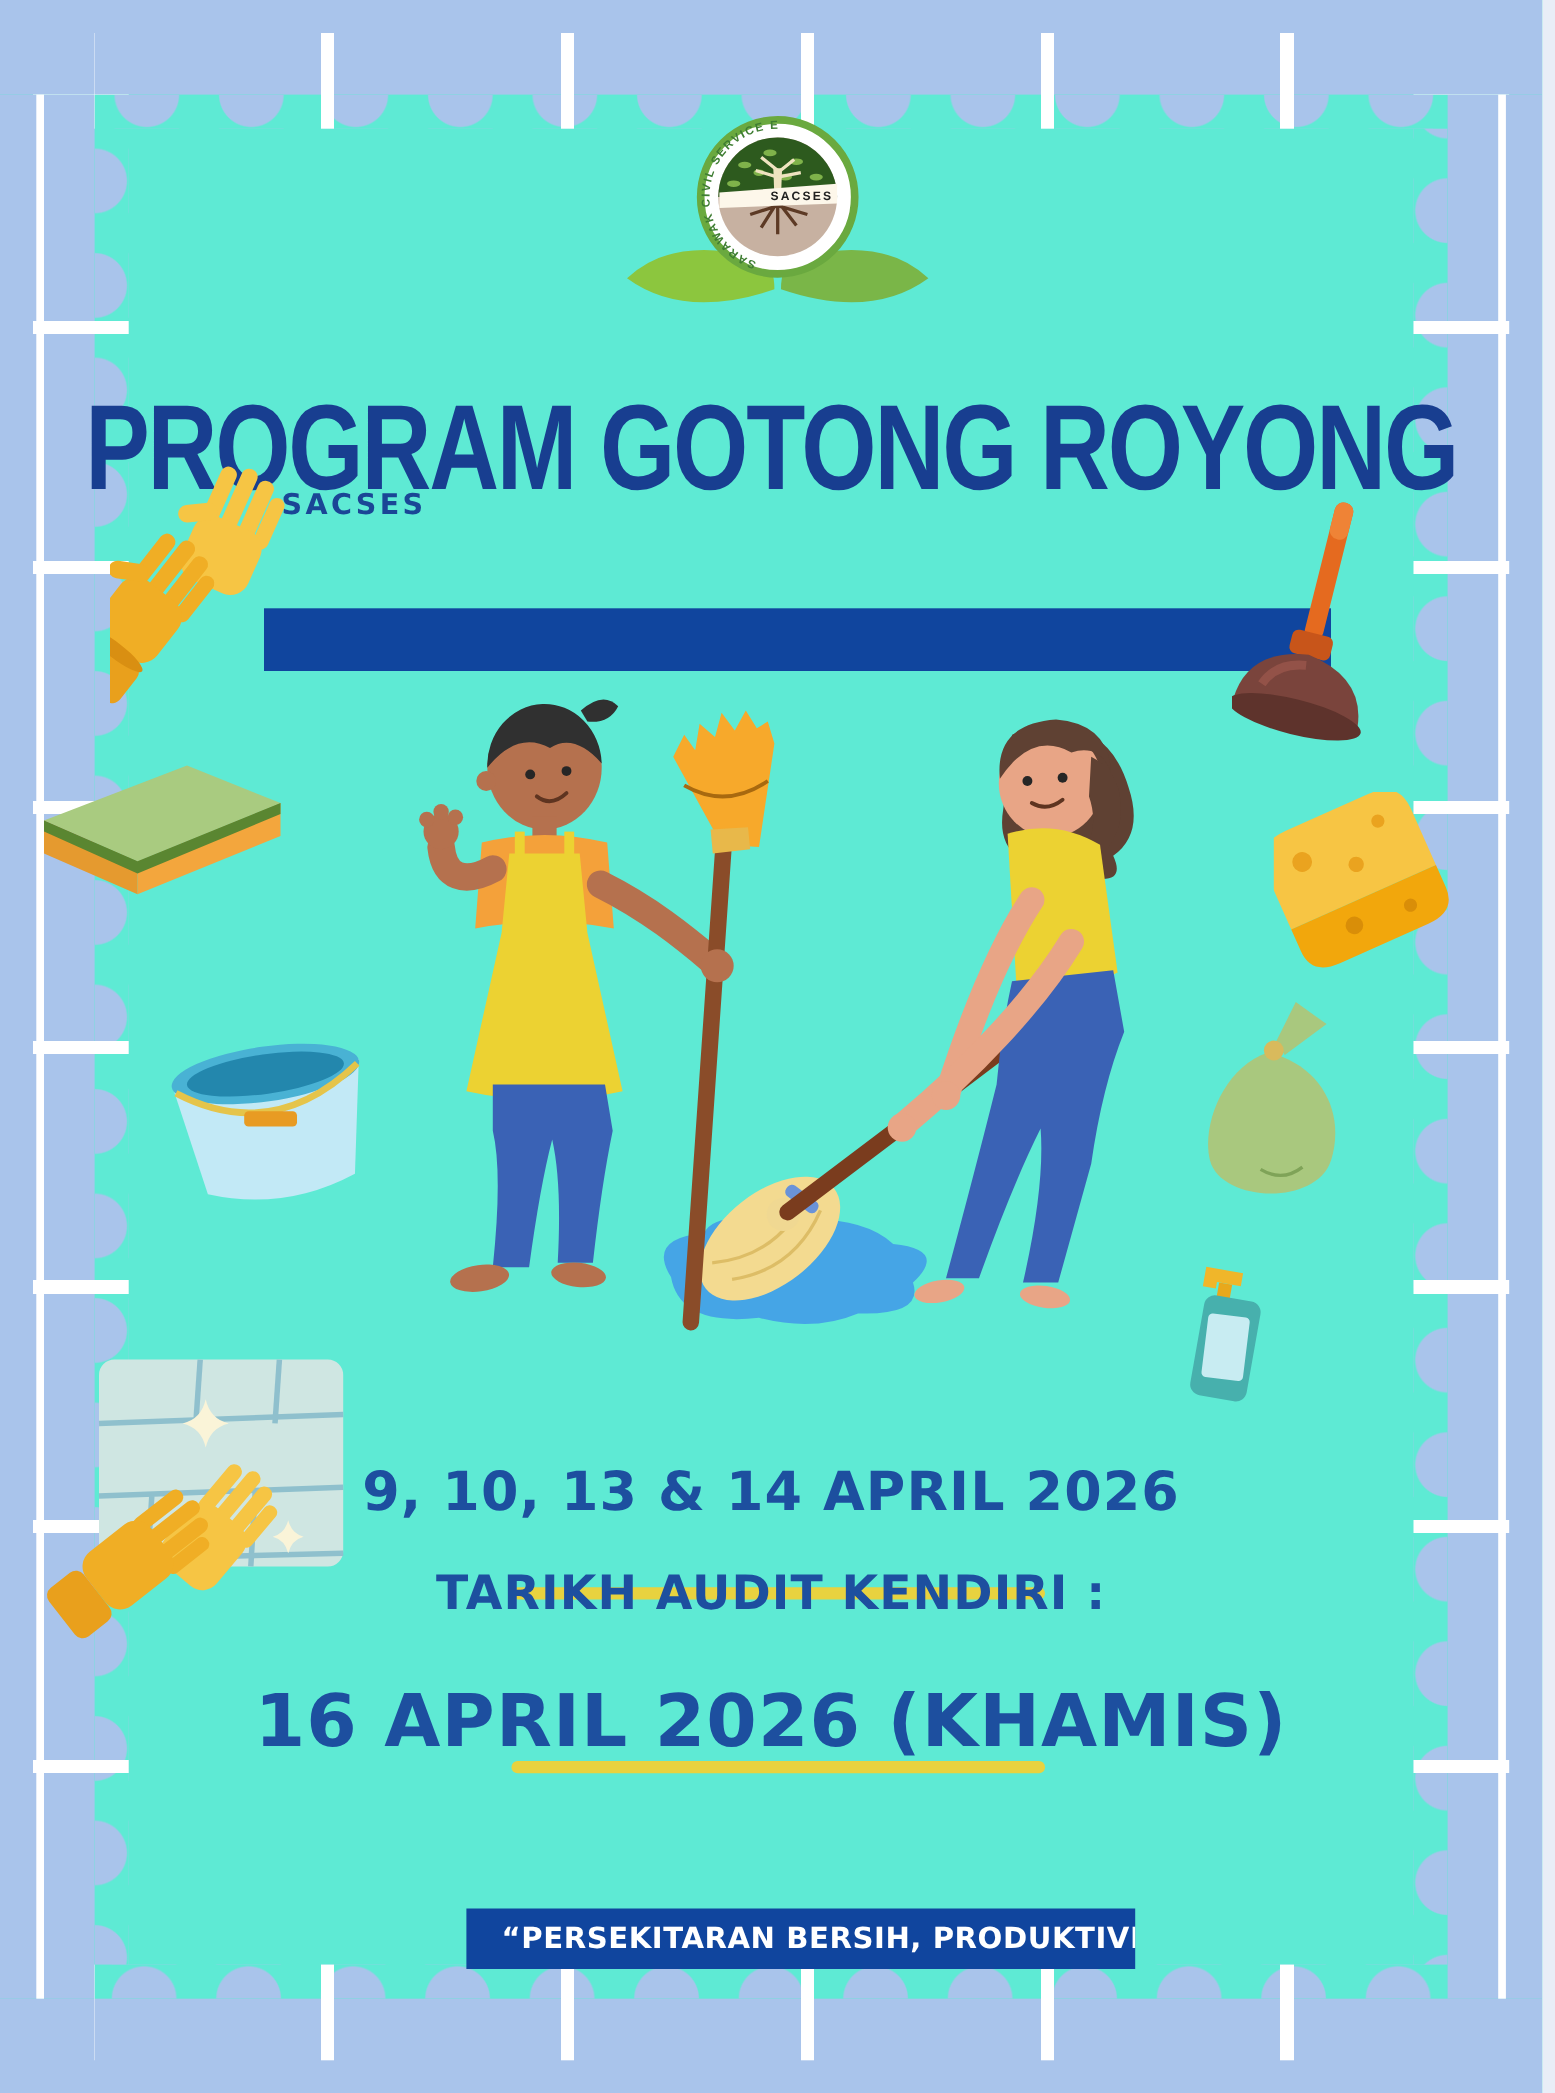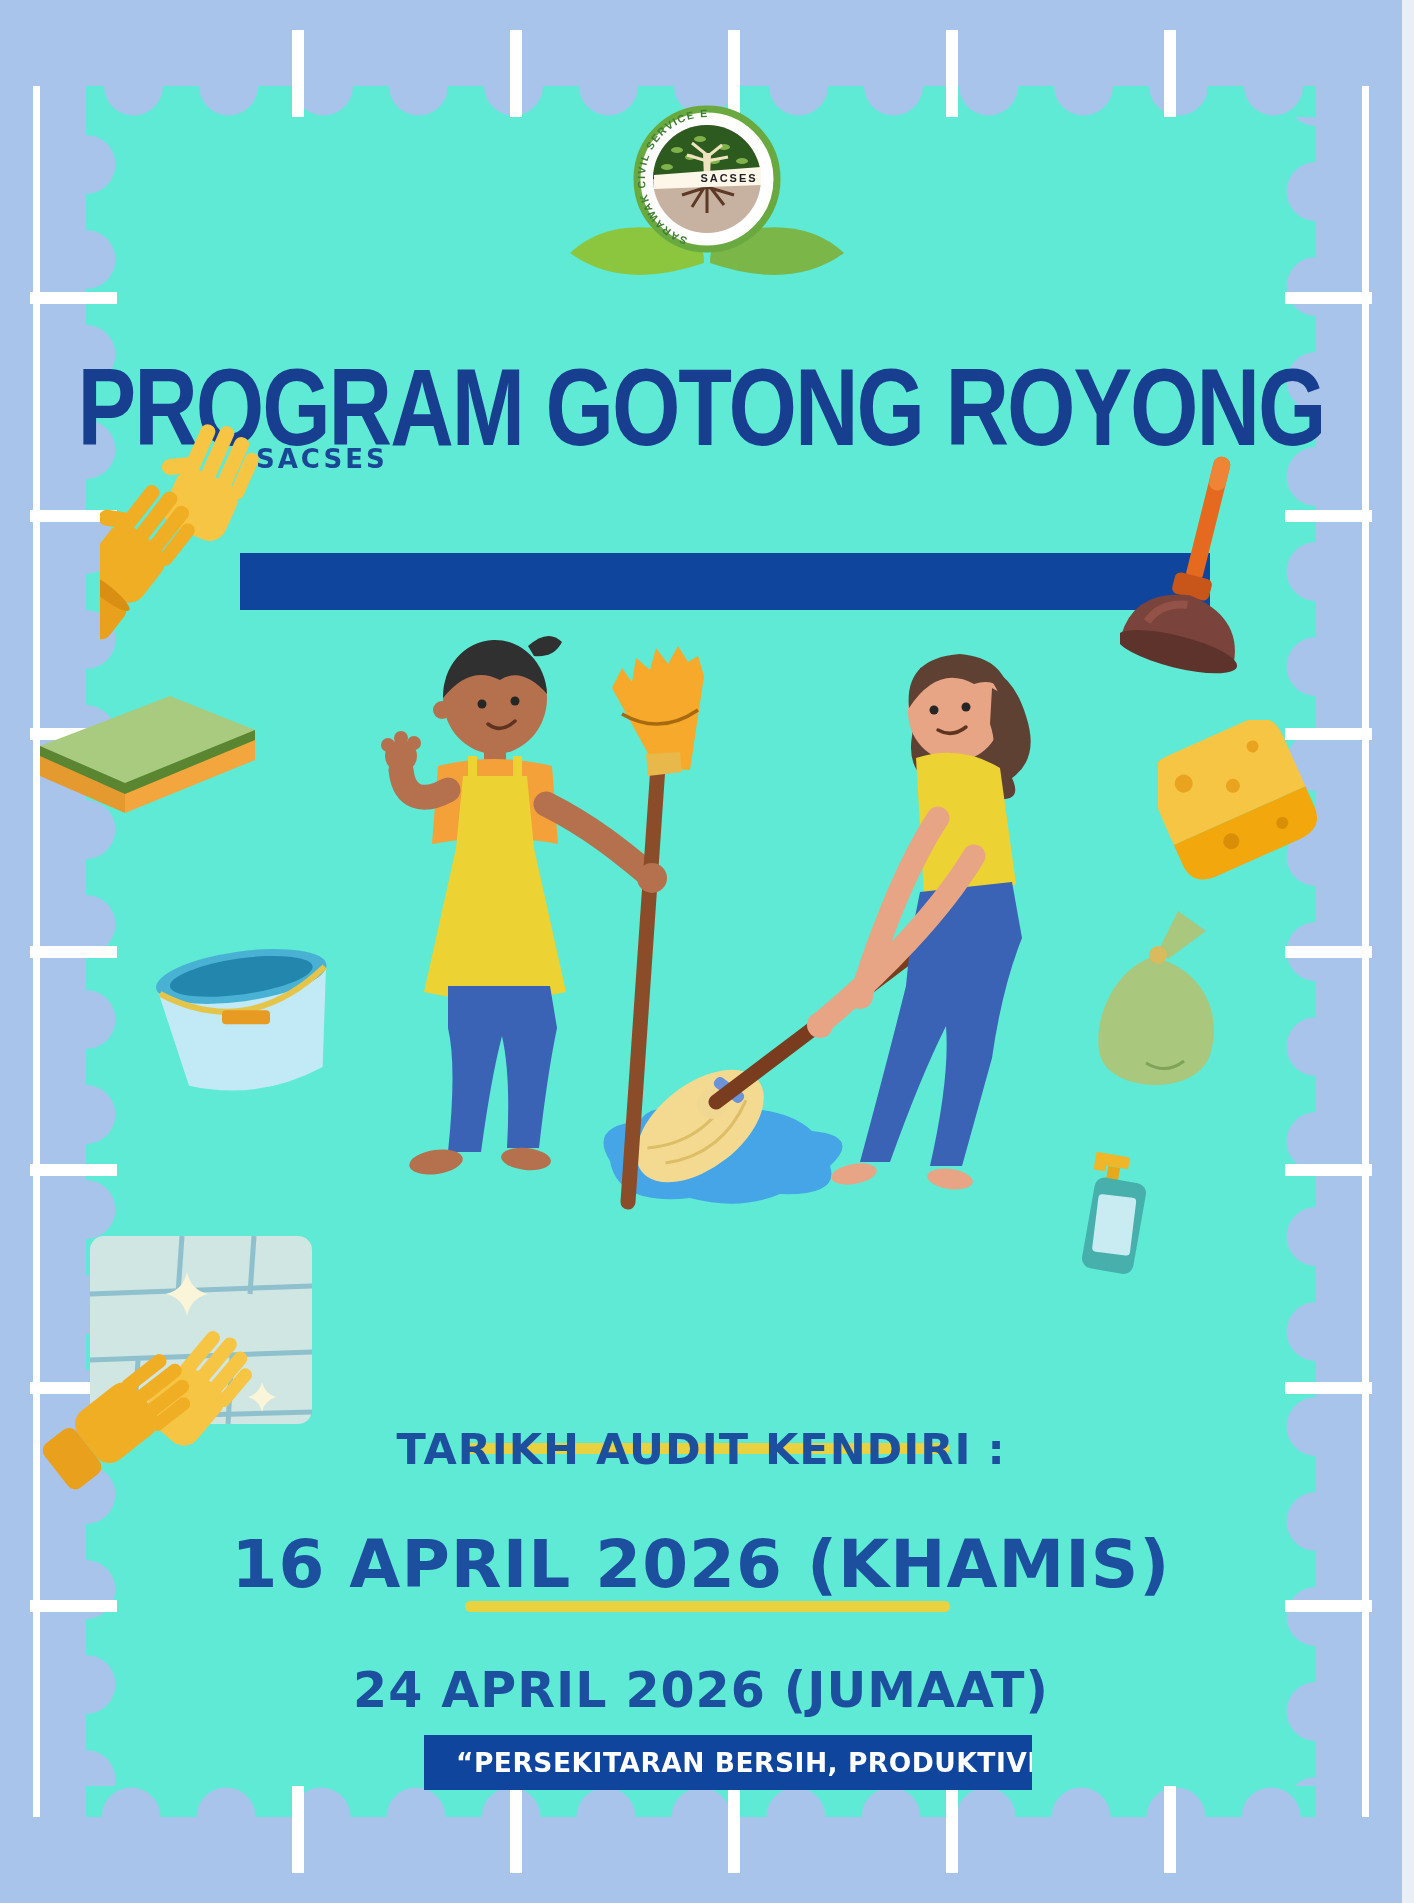--- a/index.html
+++ b/index.html
@@ -297,28 +297,28 @@
           <ellipse cx="494" cy="568" rx="23" ry="10" fill="#e8a586" transform="rotate(-10 494 568)"></ellipse>
           <ellipse cx="590" cy="573" rx="23" ry="10" fill="#e8a586" transform="rotate(8 590 573)"></ellipse>
           <path d="M578,212 C545,262 520,330 502,386" stroke="#e8a586" stroke-width="23" fill="none" stroke-linecap="round"></path>
           <path d="M614,250 C580,306 520,368 462,416" stroke="#e8a586" stroke-width="23" fill="none" stroke-linecap="round"></path>
           <circle cx="500" cy="390" r="13" fill="#e8a586"></circle>
           <circle cx="460" cy="419" r="13" fill="#e8a586"></circle>
         </g>
       </svg>
     </div>
 
+    <div class="abs hand" style="top:1328px;font-size:49px">9, 10, 13 &amp; 14 APRIL 2026</div>
 
     <div class="abs divider" style="top:1443px"></div>
 
     <div class="abs hand" style="top:1424px;font-size:43px">TARIKH AUDIT KENDIRI :</div>
     <div class="abs hand" style="top:1526px;font-size:66px">16 APRIL 2026 (KHAMIS)</div>
 
     <div class="abs divider" style="top:1601px"></div>
 
-    <div class="abs hand" style="top:1662px;font-size:49px">24 APRIL 2026 (JUMAAT)</div>
 
     <div class="abs footerbar">
       <span>“PERSEKITARAN BERSIH, PRODUKTIVITI MENING</span>
     </div>
 
   </div>
 </div>
 
 </body></html>

